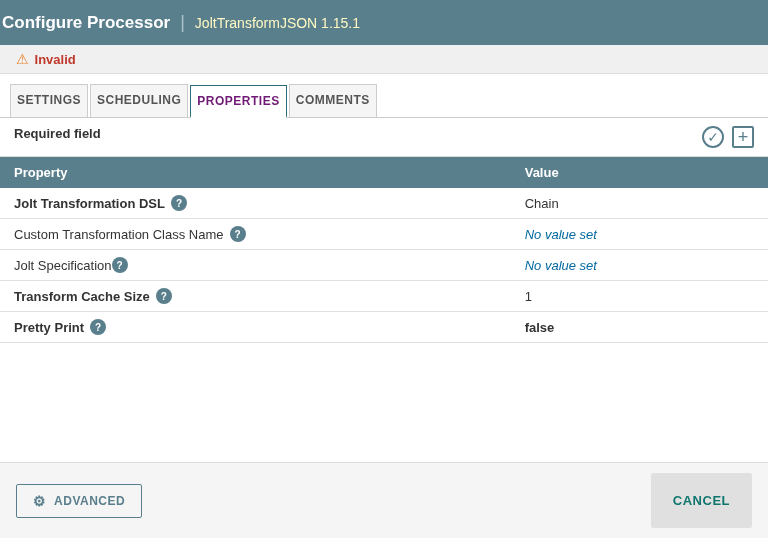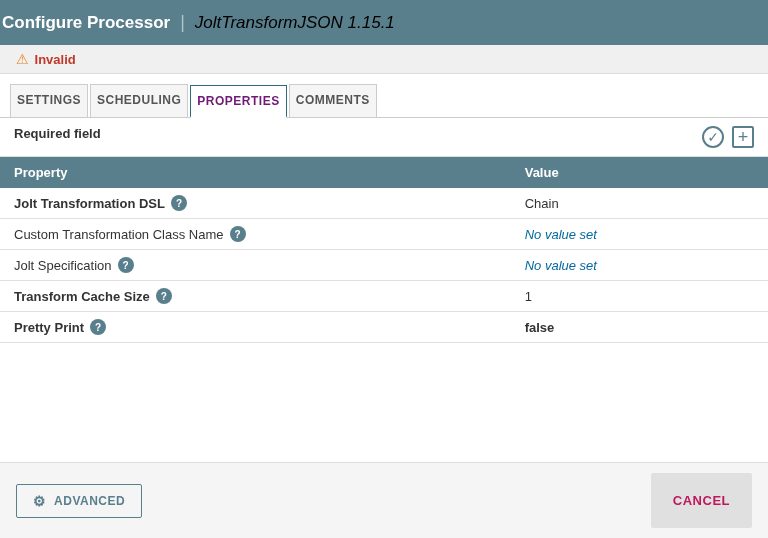--- a/index.html
+++ b/index.html
@@ -25,23 +25,22 @@
     }
     .header-title {
       font-size: 17px;
       font-weight: bold;
     }
     .header-separator {
       color: #aac4cc;
       font-size: 18px;
     }
     .header-subtitle {
-      font-size: 17px;
-      color: #000000;
-      font-style: italic;
+      font-size: 14px;
+      color: #fef9c3;
     }
 
     
     .invalid-bar {
       background: #f0f0f0;
       padding: 6px 16px;
       display: flex;
       align-items: center;
       gap: 6px;
       border-bottom: 1px solid #ddd;
@@ -209,21 +208,21 @@
       cursor: pointer;
       border-radius: 2px;
     }
     .footer-right {
       display: flex;
       gap: 8px;
     }
     .cancel-btn {
       background: #e0e0e0;
       border: none;
-      color: #be185d;
+      color: #0f766e;
       padding: 20px 22px;
       font-size: 13px;
       font-weight: bold;
       letter-spacing: 0.5px;
       text-transform: uppercase;
       cursor: pointer;
       border-radius: 2px;
     }
     .apply-btn {
       background: #5a7f8c;
@@ -299,21 +298,21 @@
           </tr>
           <tr>
             <td style="display: flex; align-items: center; gap: 6px;">
               <span>Custom Transformation Class Name</span>
               <span class="prop-help">?</span>
             </td>
             <td><span class="no-value">No value set</span></td>
             <td style="width: 60px;"></td>
           </tr>
           <tr>
-            <td style="display: flex; align-items: center; gap: 6px;">
+            <td style="display: flex; align-items: center; gap: 0;">
               <span>Jolt Specification</span>
               <span class="prop-help">?</span>
             </td>
             <td><span class="no-value">No value set</span></td>
             <td style="width: 60px;"></td>
           </tr>
           <tr>
             <td style="display: flex; align-items: center; gap: 6px;">
               <span style="font-weight: bold;">Transform Cache Size</span>
               <span class="prop-help">?</span>

